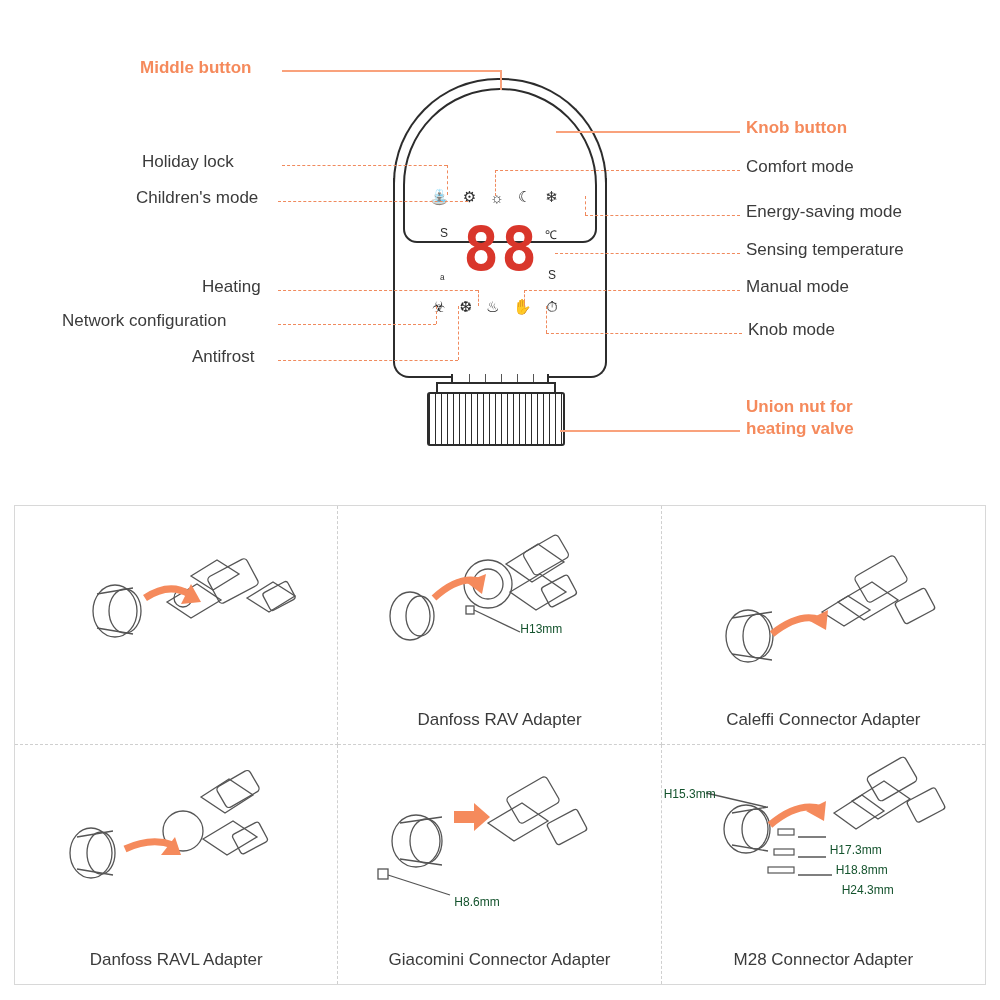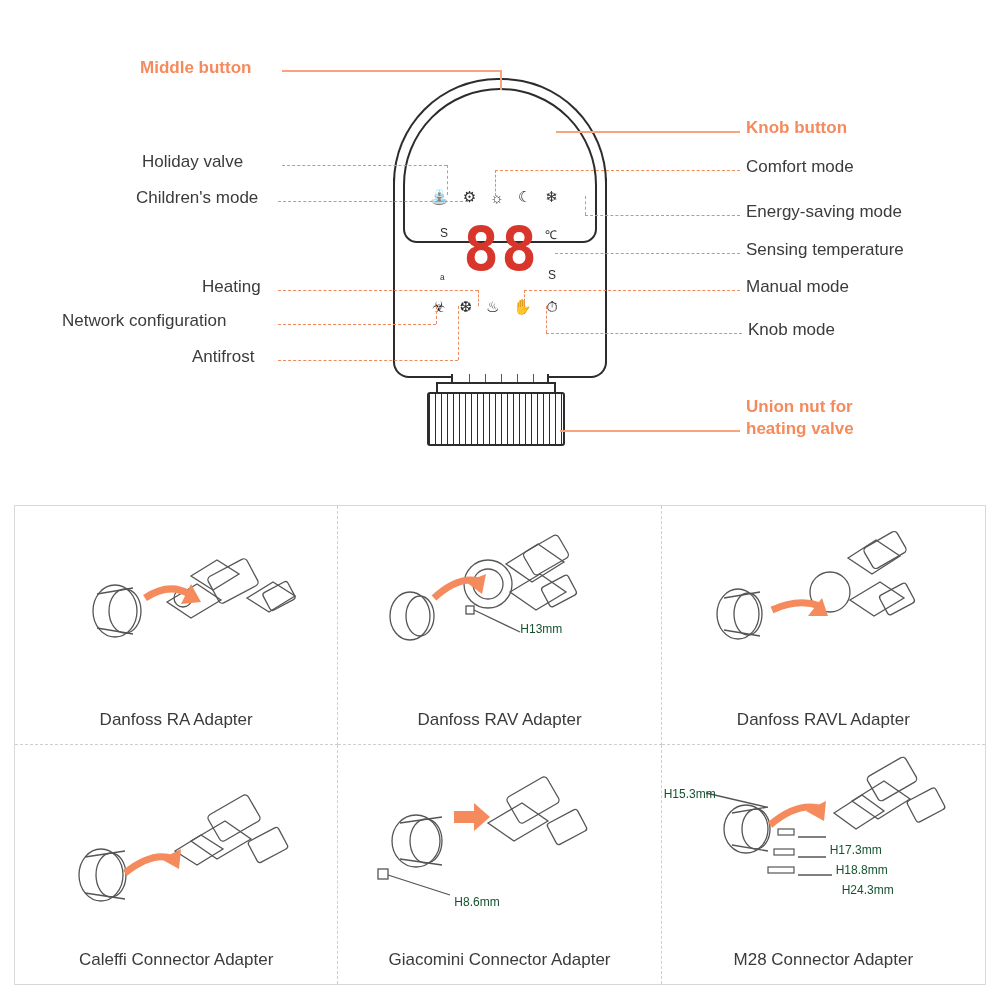--- a/index.html
+++ b/index.html
@@ -152,21 +152,21 @@
     <span>❆</span>
     <span>♨</span>
     <span>✋</span>
     <span>⏱</span>
   </div>
 
   <div class="label left accent" style="left:140px;top:58px">Middle button</div>
   <div class="leader solid" style="left:282px;top:70px;width:218px;"></div>
   <div class="vstub" style="left:500px;top:70px;height:20px;border-left:2px solid #f9a27c;"></div>
 
-  <div class="label left" style="left:142px;top:152px">Holiday valve</div>
+  <div class="label left" style="left:142px;top:152px">Holiday lock</div>
   <div class="leader" style="left:282px;top:165px;width:165px;"></div>
   <div class="vstub" style="left:447px;top:165px;height:30px;"></div>
 
   <div class="label left" style="left:136px;top:188px">Children's mode</div>
   <div class="leader" style="left:278px;top:201px;width:190px;"></div>
 
   <div class="label left" style="left:202px;top:277px">Heating</div>
   <div class="leader" style="left:278px;top:290px;width:200px;"></div>
   <div class="vstub" style="left:478px;top:290px;height:16px;"></div>
 
@@ -218,21 +218,20 @@
           <rect x="196" y="60" width="44" height="30" rx="4" transform="rotate(-28 218 75)"></rect>
           <path d="M152 96 l30 -18 24 16 -30 18z"></path>
           <circle cx="168" cy="92" r="9"></circle>
           <path d="M232 92 l26 -16 22 14 -26 16z"></path>
           <rect x="250" y="80" width="28" height="20" rx="3" transform="rotate(-28 264 90)"></rect>
         </g>
         <path d="M130 92 q24 -16 44 -4" stroke="#f58a5c" stroke-width="7" fill="none"></path>
         <path d="M176 78 l10 18 -20 2z" fill="#f58a5c"></path>
       </svg>
     </div>
-    <div class="caption">Danfoss RA Adapter</div>
   </div>
 
   <div class="cell">
     <div class="art">
       <svg width="324" height="150" viewBox="0 0 324 150">
         <g fill="none" stroke="#555" stroke-width="1.3">
           <ellipse cx="72" cy="110" rx="20" ry="24"></ellipse>
           <ellipse cx="82" cy="110" rx="14" ry="20"></ellipse>
           <circle cx="150" cy="78" r="24"></circle>
           <circle cx="150" cy="78" r="15"></circle>
@@ -246,55 +245,55 @@
         <path d="M96 92 q26 -24 48 -16" stroke="#f58a5c" stroke-width="7" fill="none"></path>
         <path d="M148 68 l-4 20 -16 -12z" fill="#f58a5c"></path>
       </svg>
       <div class="dim" style="left:182px;top:116px">H13mm</div>
     </div>
     <div class="caption">Danfoss RAV Adapter</div>
   </div>
 
   <div class="cell">
     <div class="art">
+      <svg width="324" height="190" viewBox="0 0 324 190">
+        <g fill="none" stroke="#555" stroke-width="1.3">
+          <ellipse cx="86" cy="130" rx="22" ry="26"></ellipse>
+          <ellipse cx="96" cy="130" rx="15" ry="22"></ellipse>
+          <path d="M70 112 L110 106 M70 148 L110 154"></path>
+          <path d="M176 96 l34 -20 26 18 -34 20z"></path>
+          <rect x="196" y="58" width="46" height="30" rx="4" transform="rotate(-30 219 73)"></rect>
+          <rect x="236" y="88" width="34" height="24" rx="3" transform="rotate(-28 253 100)"></rect>
+          <path d="M160 106 l26 -16 22 14 -26 16z"></path>
+        </g>
+        <path d="M110 128 q28 -22 48 -14" stroke="#f58a5c" stroke-width="7" fill="none"></path>
+        <path d="M166 104 l-2 20 -18 -10z" fill="#f58a5c"></path>
+      </svg>
+    </div>
+    <div class="caption">Caleffi Connector Adapter</div>
+  </div>
+
+  <div class="cell">
+    <div class="art">
       <svg width="324" height="150" viewBox="0 0 324 150">
         <g fill="none" stroke="#555" stroke-width="1.3">
           <ellipse cx="76" cy="108" rx="21" ry="25"></ellipse>
           <ellipse cx="86" cy="108" rx="14" ry="21"></ellipse>
           <path d="M62 92 L98 86 M62 124 L98 130"></path>
           <circle cx="168" cy="86" r="20"></circle>
           <path d="M186 52 l28 -18 24 16 -28 18z"></path>
           <rect x="204" y="32" width="38" height="24" rx="4" transform="rotate(-30 223 44)"></rect>
           <path d="M188 94 l30 -18 24 16 -30 18z"></path>
           <rect x="220" y="82" width="30" height="22" rx="3" transform="rotate(-28 235 93)"></rect>
         </g>
         <path d="M110 104 q26 -12 48 -4" stroke="#f58a5c" stroke-width="7" fill="none"></path>
         <path d="M160 92 l6 18 -20 0z" fill="#f58a5c"></path>
       </svg>
     </div>
     <div class="caption">Danfoss RAVL Adapter</div>
-  </div>
-
-  <div class="cell">
-    <div class="art">
-      <svg width="324" height="190" viewBox="0 0 324 190">
-        <g fill="none" stroke="#555" stroke-width="1.3">
-          <ellipse cx="86" cy="130" rx="22" ry="26"></ellipse>
-          <ellipse cx="96" cy="130" rx="15" ry="22"></ellipse>
-          <path d="M70 112 L110 106 M70 148 L110 154"></path>
-          <path d="M176 96 l34 -20 26 18 -34 20z"></path>
-          <rect x="196" y="58" width="46" height="30" rx="4" transform="rotate(-30 219 73)"></rect>
-          <rect x="236" y="88" width="34" height="24" rx="3" transform="rotate(-28 253 100)"></rect>
-          <path d="M160 106 l26 -16 22 14 -26 16z"></path>
-        </g>
-        <path d="M110 128 q28 -22 48 -14" stroke="#f58a5c" stroke-width="7" fill="none"></path>
-        <path d="M166 104 l-2 20 -18 -10z" fill="#f58a5c"></path>
-      </svg>
-    </div>
-    <div class="caption">Caleffi Connector Adapter</div>
   </div>
 
   <div class="cell">
     <div class="art">
       <svg width="324" height="190" viewBox="0 0 324 190">
         <g fill="none" stroke="#555" stroke-width="1.3">
           <ellipse cx="78" cy="96" rx="24" ry="26"></ellipse>
           <ellipse cx="88" cy="96" rx="16" ry="22"></ellipse>
           <path d="M62 78 L104 72 M62 114 L104 120"></path>
           <path d="M150 78 l34 -20 26 18 -34 20z"></path>

